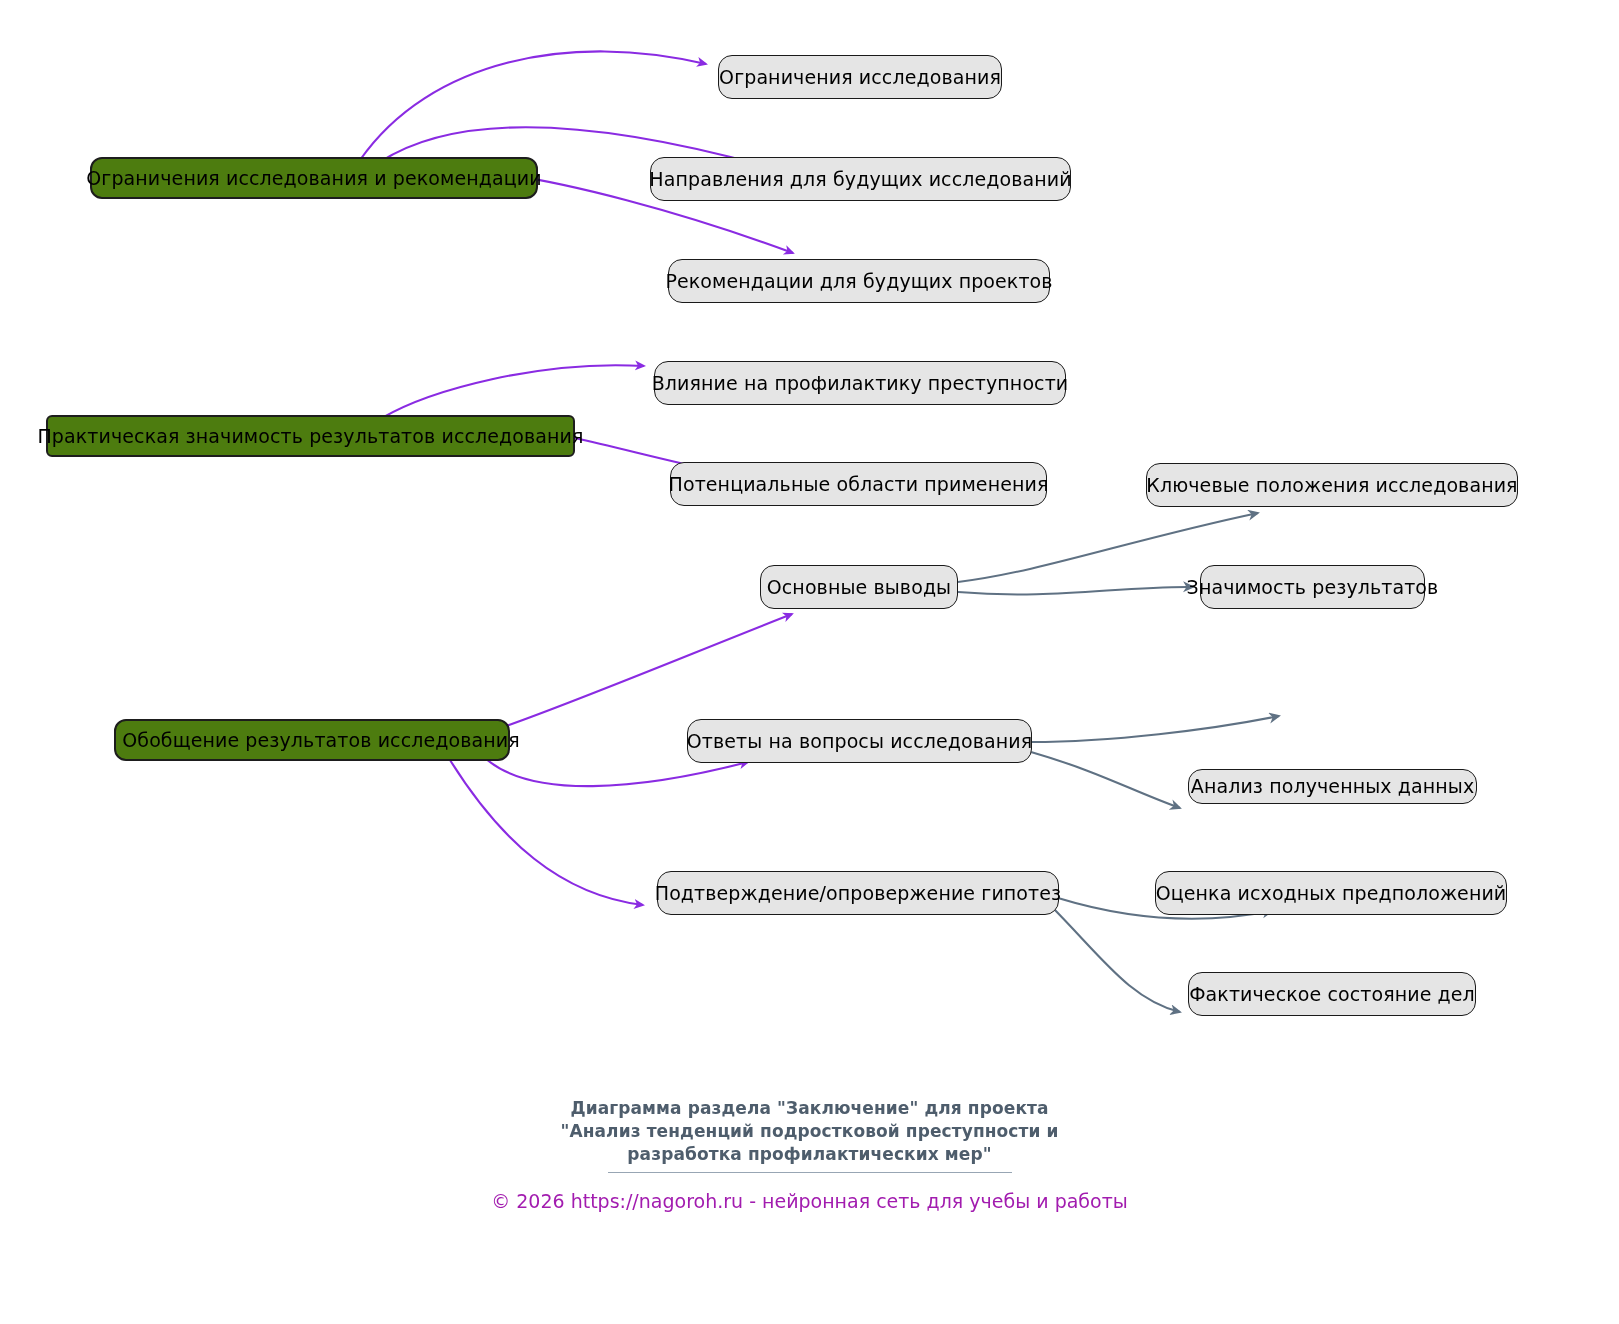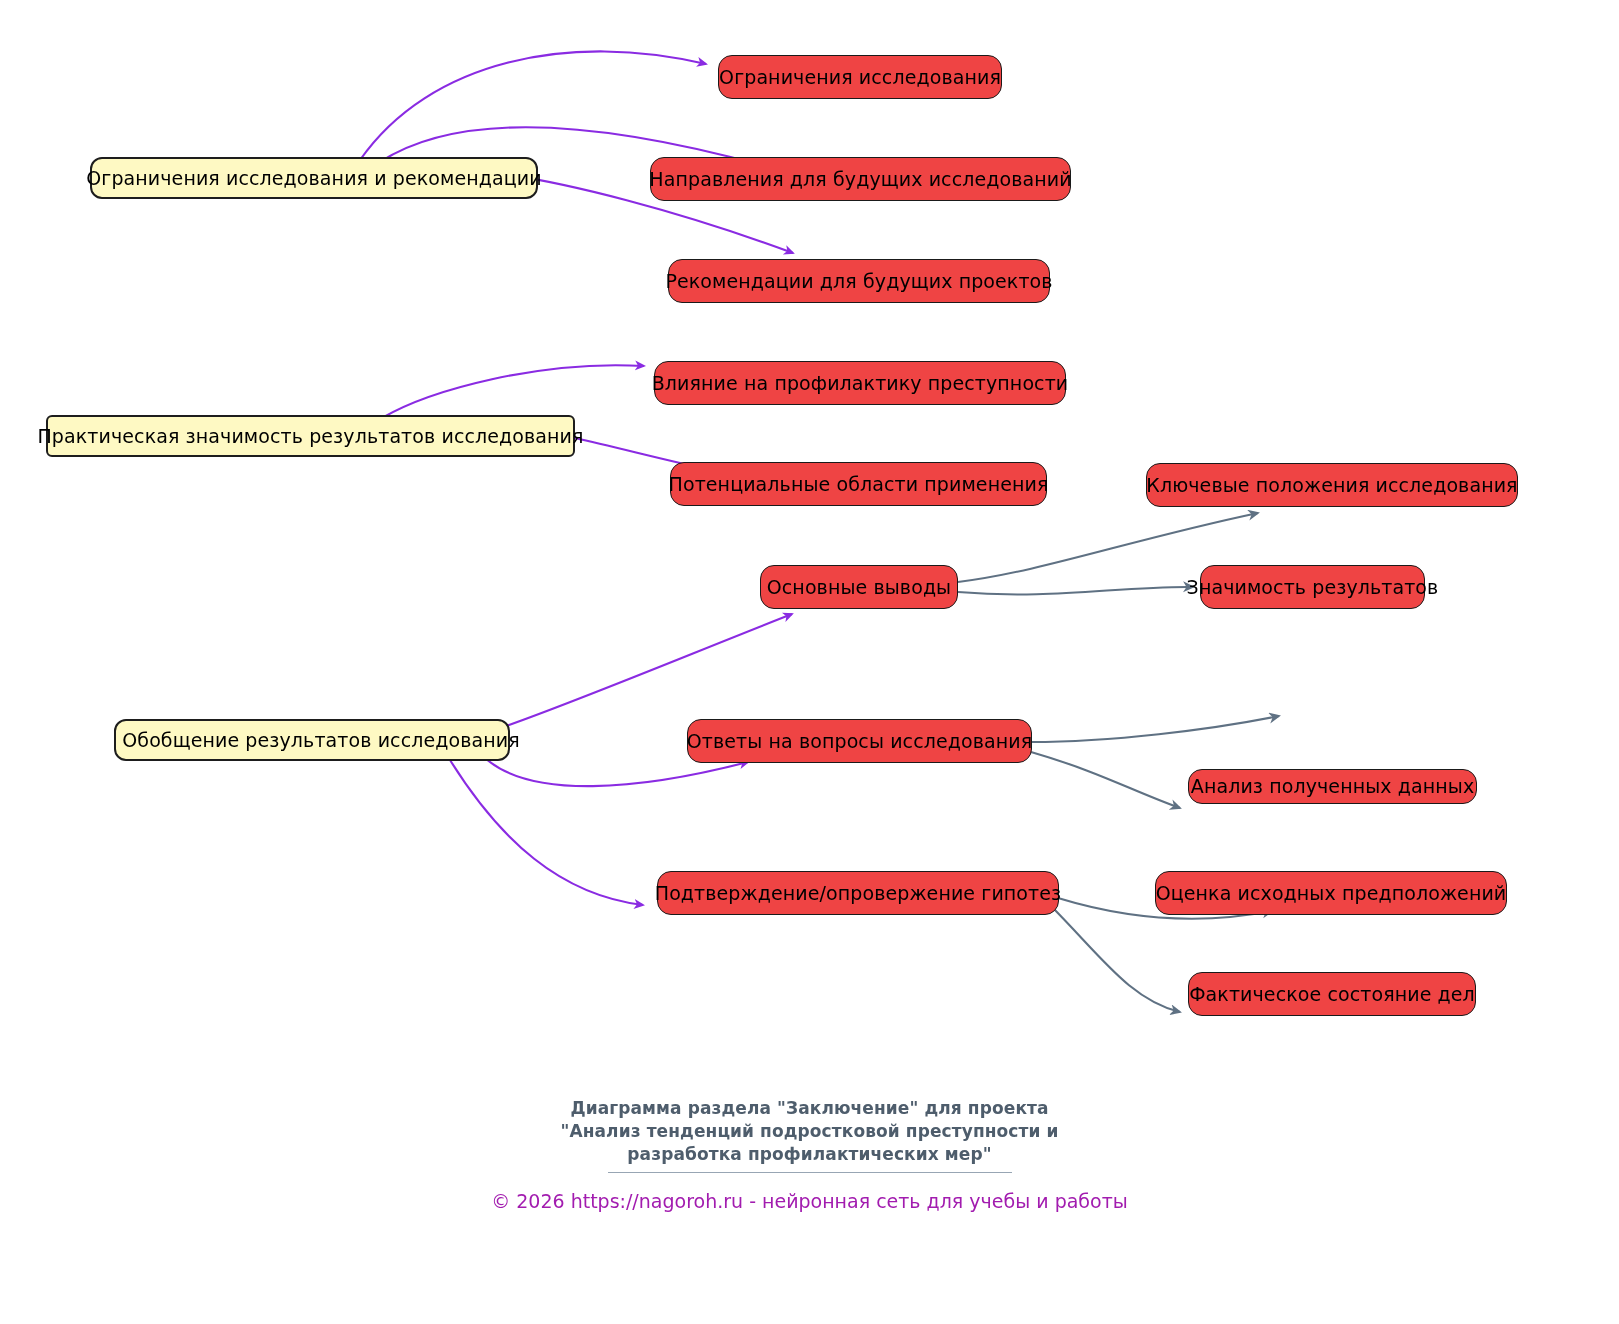--- a/index.html
+++ b/index.html
@@ -24,30 +24,30 @@
     pointer-events: none;
   }
   .node {
     position: absolute;
     box-sizing: border-box;
     display: flex;
     align-items: center;
     justify-content: center;
     border: 1.6px solid #1a1a1a;
     border-radius: 14px;
-    background: #ef4444;
+    background: #e5e5e5;
     color: #000000;
     font-size: 19px;
     line-height: 1;
     white-space: nowrap;
     padding: 0 16px;
     letter-spacing: 0.1px;
   }
   .node.root {
-    background: #fef9c3;
+    background: #4d7c0f;
     border: 2px solid #1d1d1d;
     border-radius: 12px;
     font-size: 19px;
     align-items: center;
   }
   .node-label {
     display: block;
   }
   .footer {
     position: absolute;

